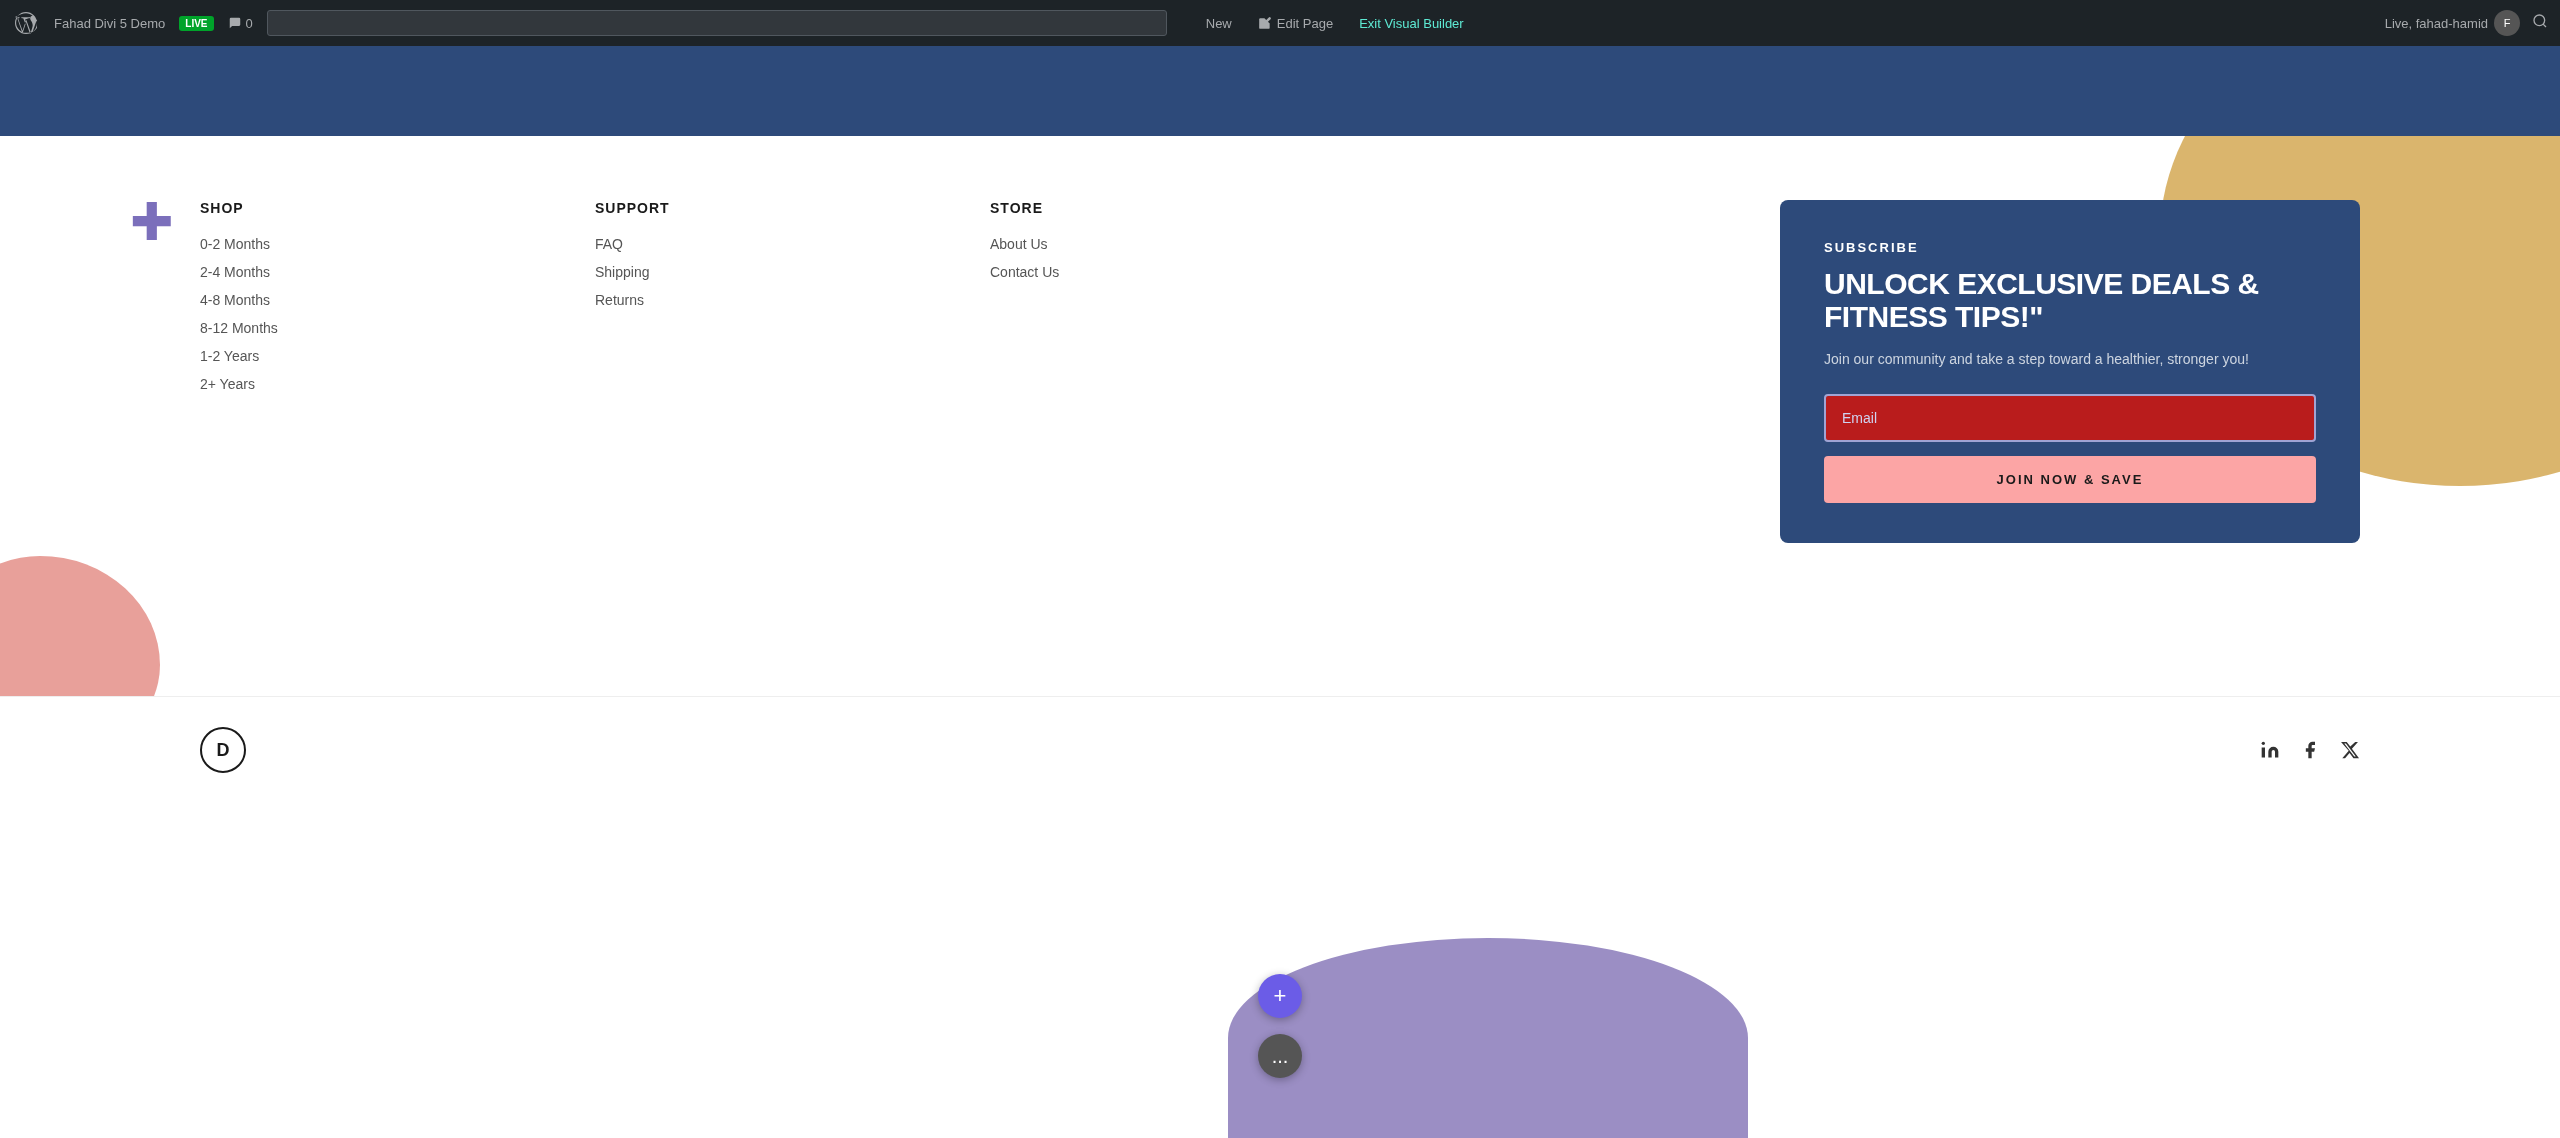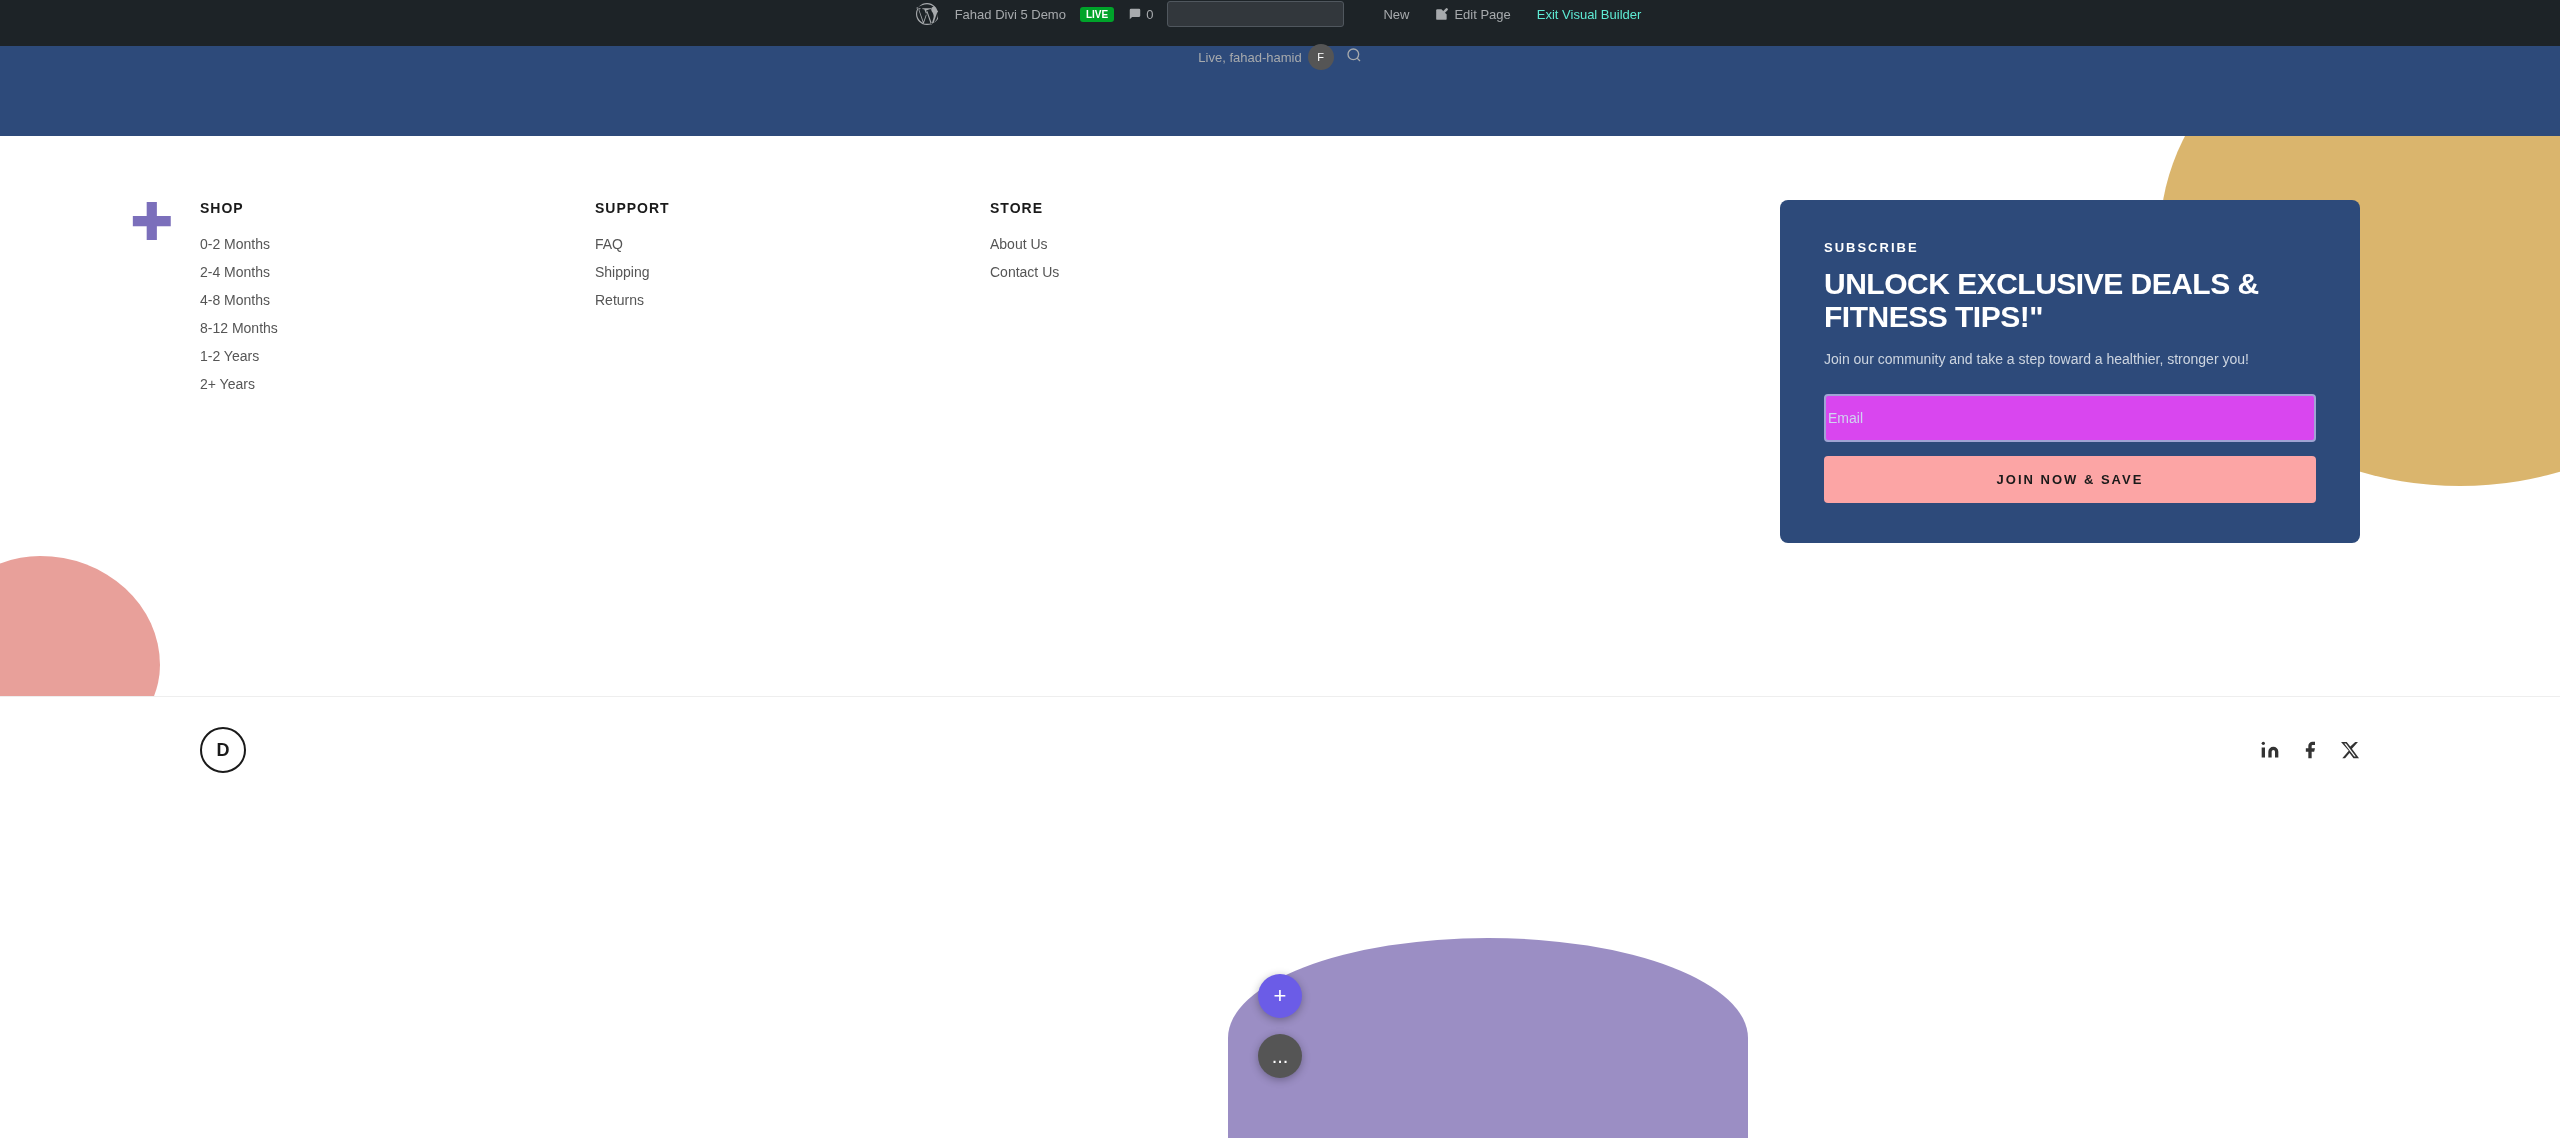--- a/index.html
+++ b/index.html
@@ -9,21 +9,20 @@
     #admin-bar {
       position: fixed;
       top: 0; left: 0; right: 0;
       height: 46px;
       background: #1d2327;
       display: flex;
       align-items: center;
       padding: 0 12px;
       z-index: 9999;
       gap: 16px;
-      flex-direction: column;
     }
     .admin-bar-left {
       display: flex;
       align-items: center;
       gap: 14px;
       flex: 1;
     }
     .admin-bar-right {
       display: flex;
       align-items: center;
@@ -211,24 +210,24 @@
       letter-spacing: -0.5px;
     }
     .subscribe-desc {
       color: #cdd5e0;
       font-size: 14px;
       margin-bottom: 24px;
       line-height: 1.5;
     }
     .email-input {
       width: 100%;
-      background: #d946ef;
+      background: #b91c1c;
       border: 2px solid #a0a4d4;
       border-radius: 4px;
-      padding: 14px 2px;
+      padding: 14px 16px;
       font-size: 14px;
       color: #fff;
       outline: none;
       margin-bottom: 14px;
     }
     .email-input::placeholder { color: #d0d3f0; }
     .join-btn {
       width: 100%;
       background: #fca5a5;
       color: #1a1a1a;

